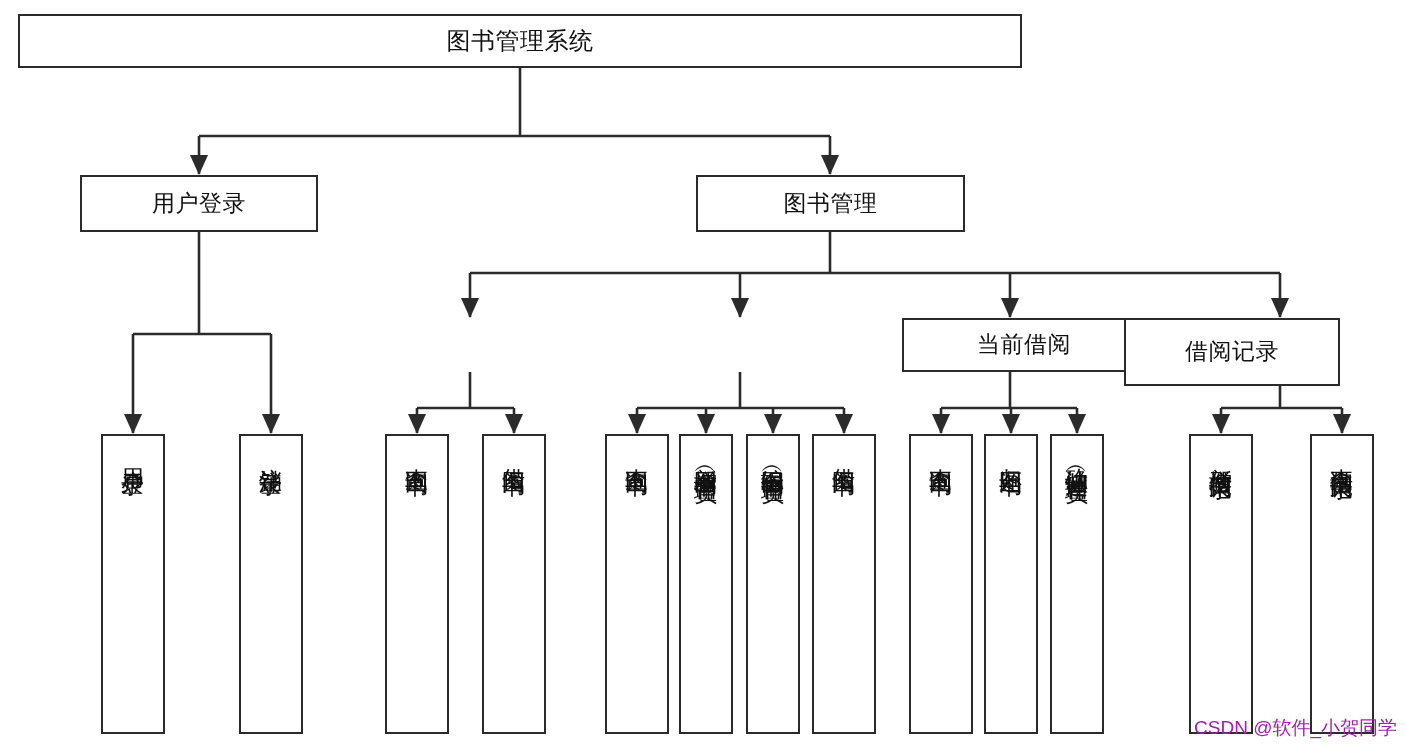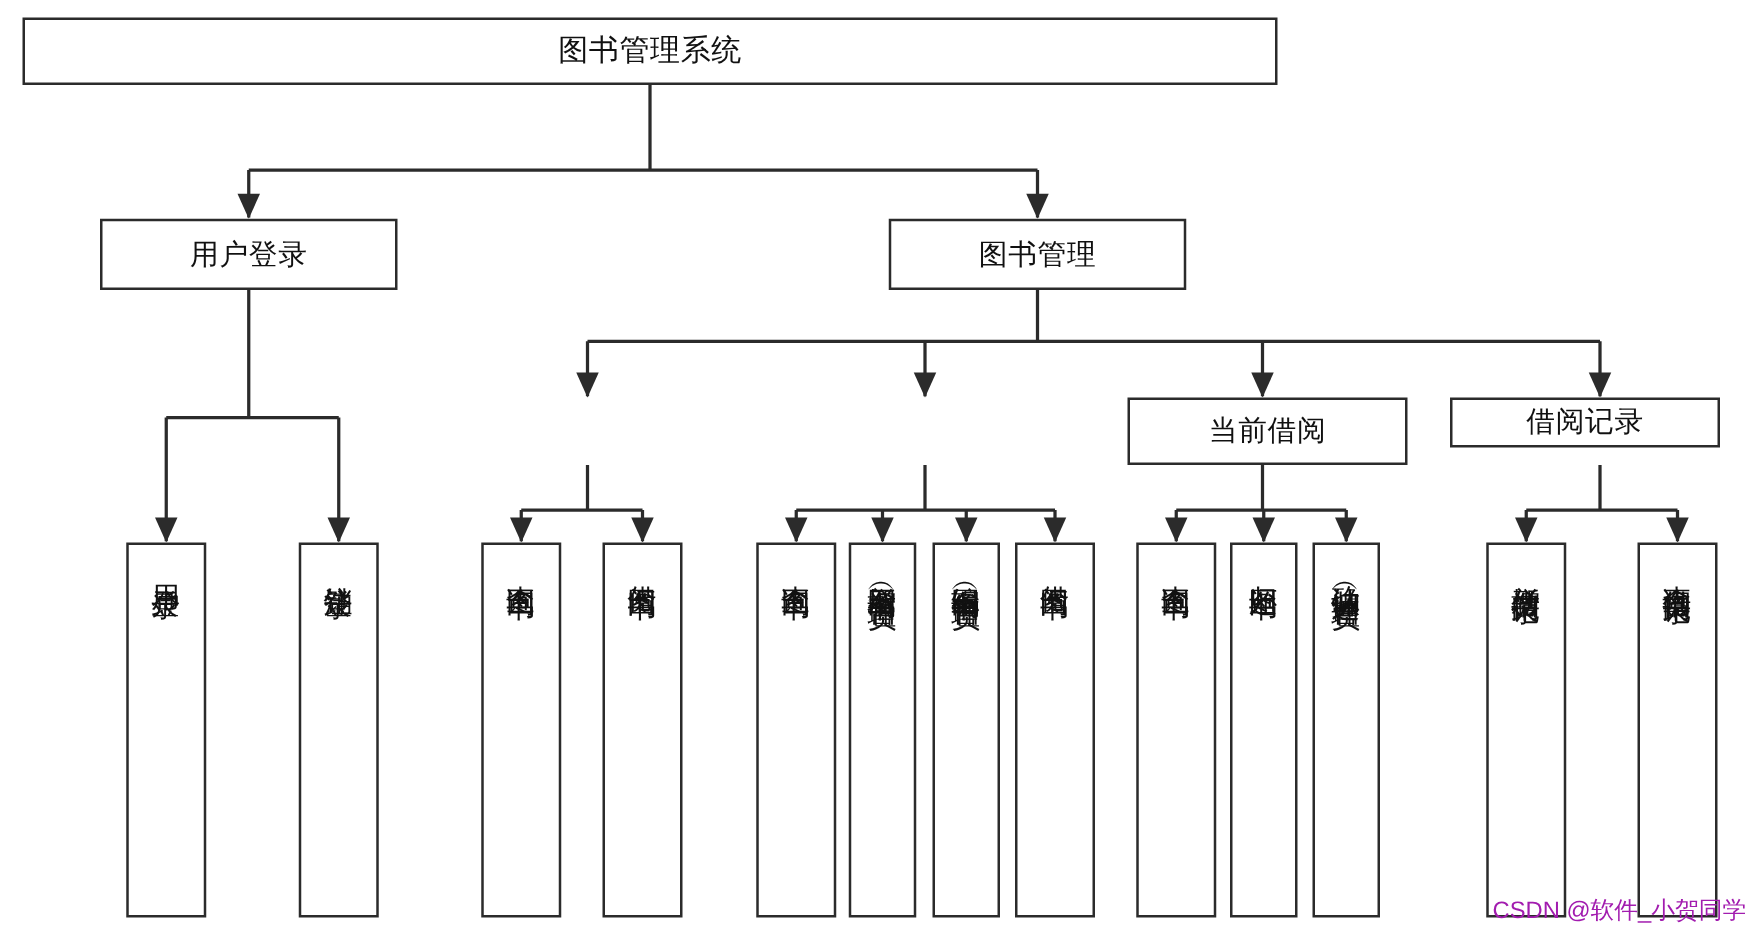--- a/index.html
+++ b/index.html
@@ -148,28 +148,28 @@
       <polygon points="1333,414 1351,414 1342,434"></polygon>
     </svg>
 
   <div class="node root h" id="n-root" style="left: 18px; top: 14px; width: 1004px; height: 54px;">
     <span class="cap">图书管理系统</span>
   </div>
 
   <div class="node h" id="n-l2-0" style="left: 80px; top: 175px; width: 238px; height: 57px;">
     <span class="cap">用户登录</span>
   </div>
-  <div class="node h" id="n-l2-1" style="left: 711px; top: 175px; width: 238px; height: 57px;">
+  <div class="node h" id="n-l2-1" style="left: 696px; top: 175px; width: 269px; height: 57px;">
     <span class="cap">图书管理</span>
   </div>
 
-  <div class="node h" id="n-l3-2" style="left: 902px; top: 318px; width: 224px; height: 54px;">
+  <div class="node h" id="n-l3-2" style="left: 902px; top: 318px; width: 244px; height: 54px;">
     <span class="cap">当前借阅</span>
   </div>
-  <div class="node h" id="n-l3-3" style="left: 1160px; top: 318px; width: 216px; height: 40px;">
+  <div class="node h" id="n-l3-3" style="left: 1124px; top: 318px; width: 216px; height: 68px;">
     <span class="cap">借阅记录</span>
   </div>
 
   <div class="node v" id="n-leaf-0" style="left: 101px; top: 434px; width: 64px; height: 300px;">
     <span class="cap">用户登录</span>
   </div>
   <div class="node v" id="n-leaf-1" style="left: 239px; top: 434px; width: 64px; height: 300px;">
     <span class="cap">注销登录</span>
   </div>
   <div class="node v" id="n-leaf-2" style="left: 385px; top: 434px; width: 64px; height: 300px;">

